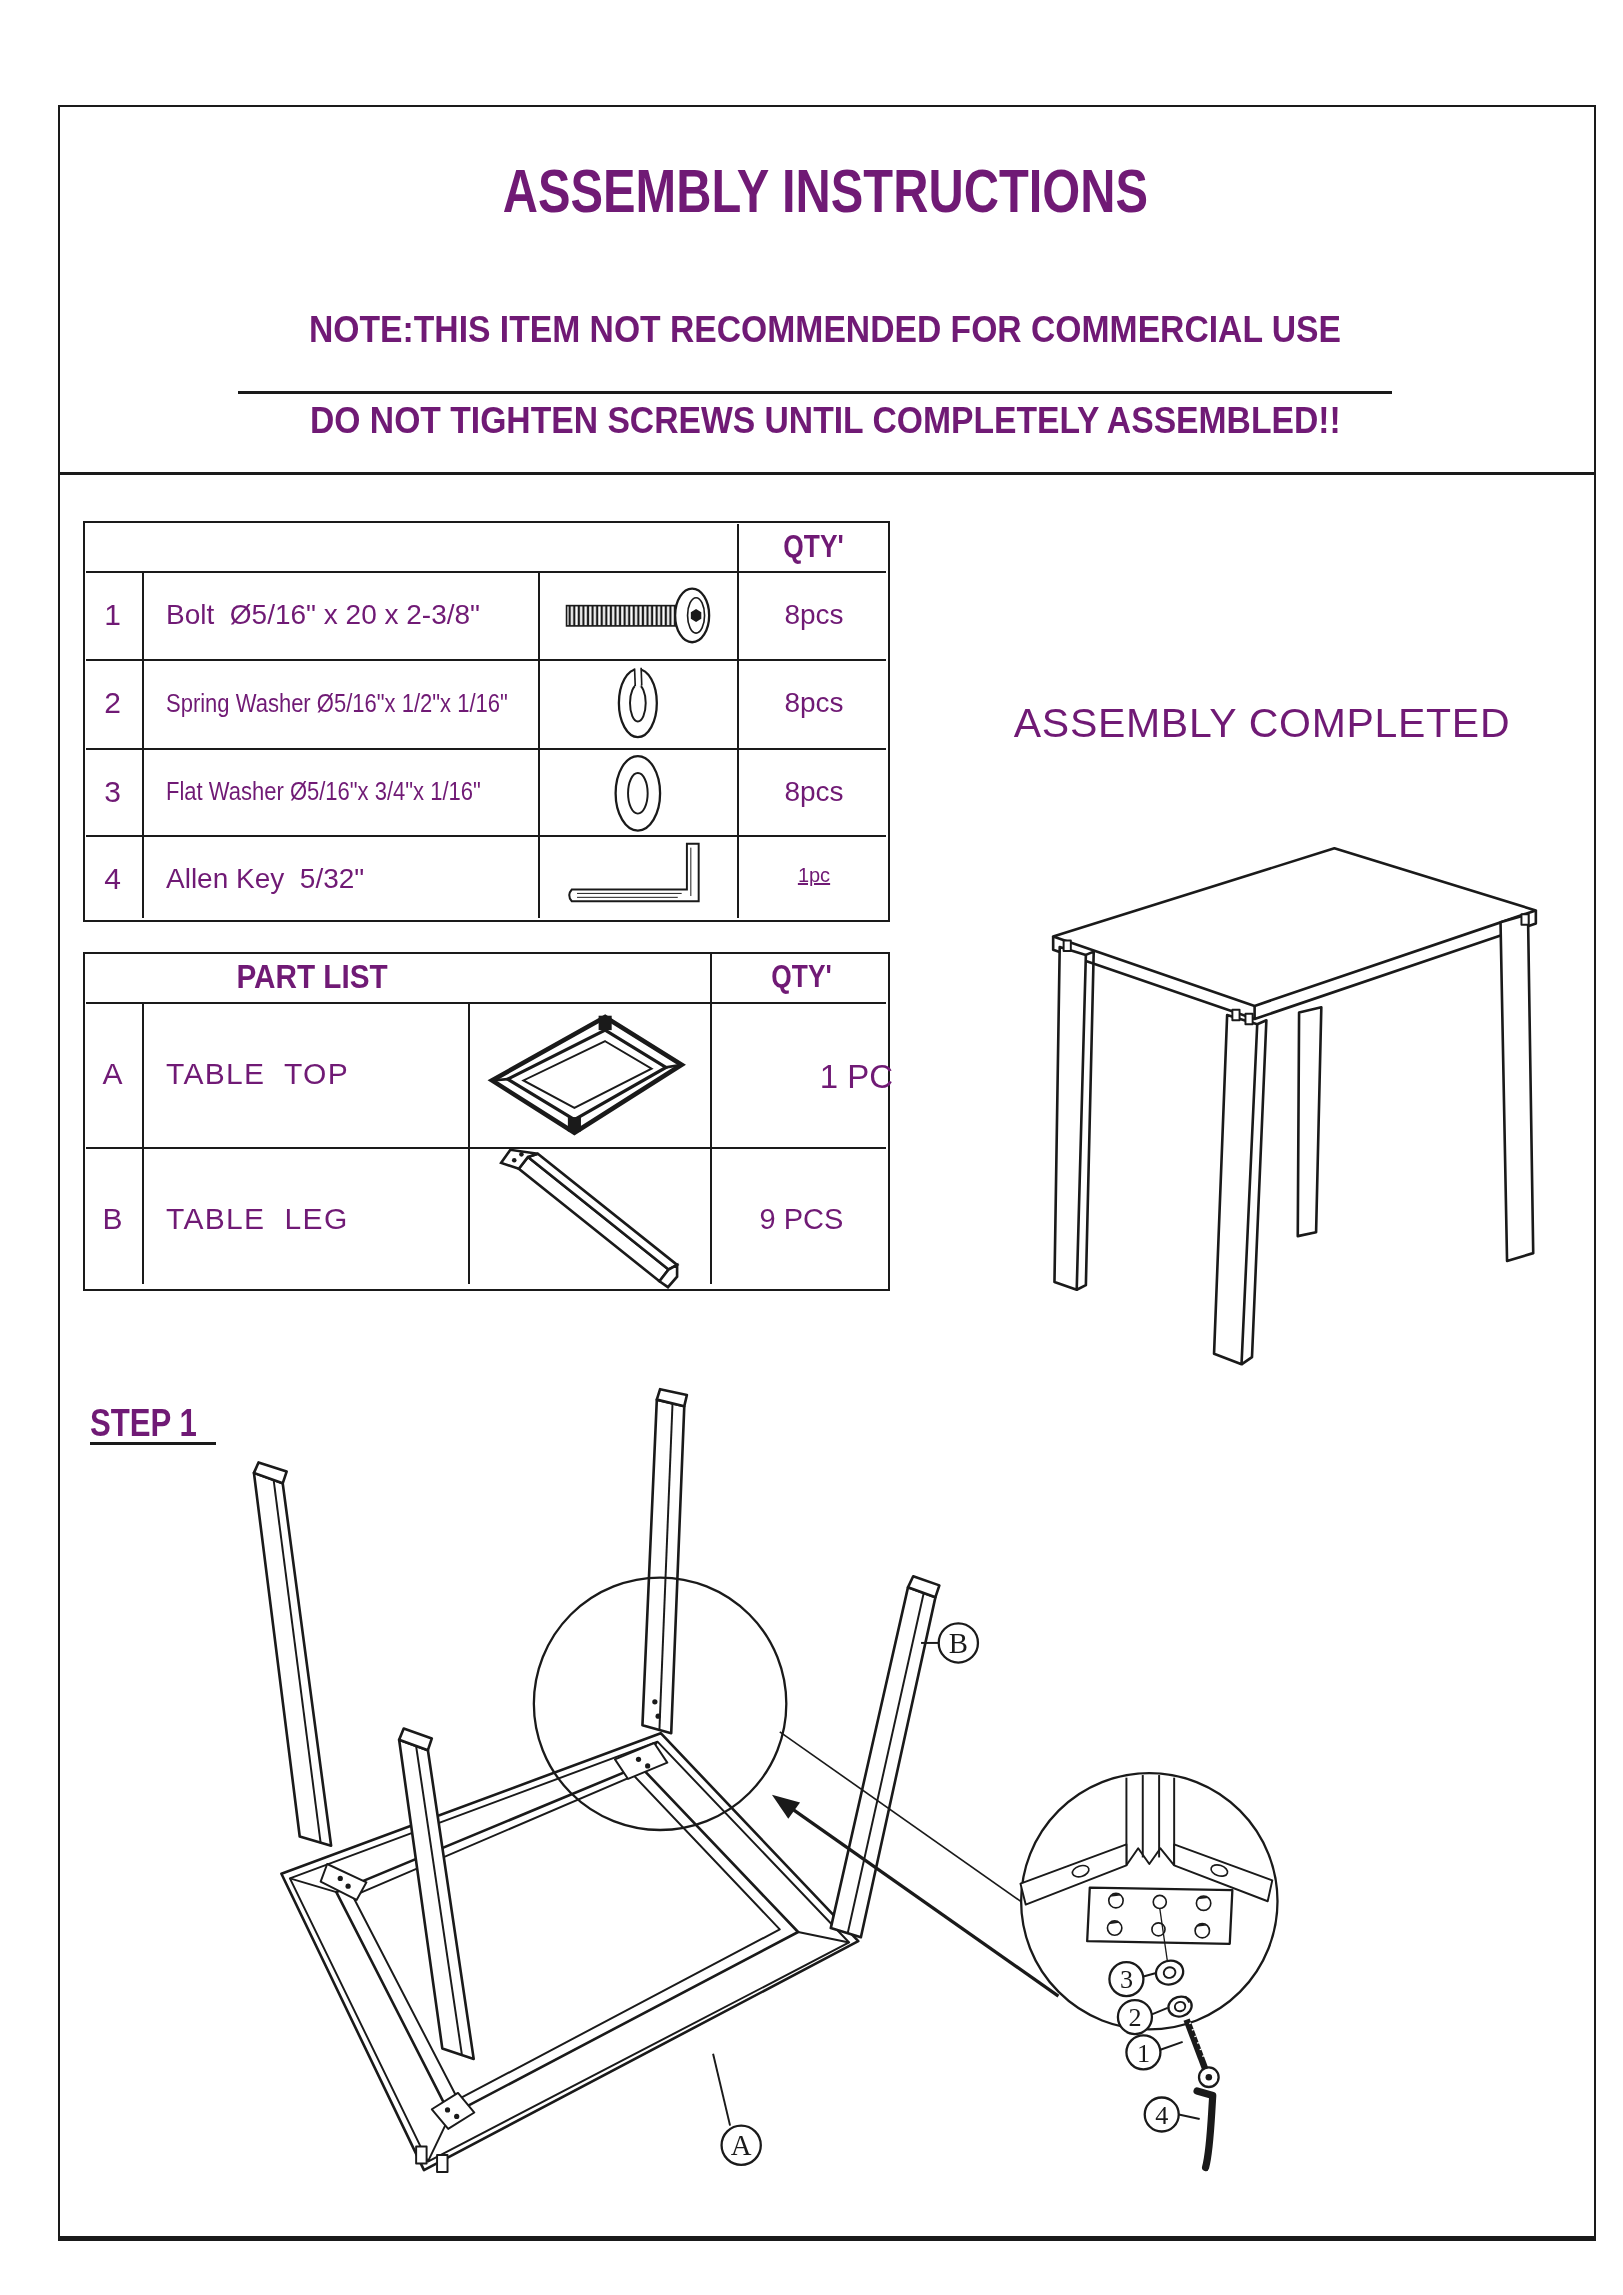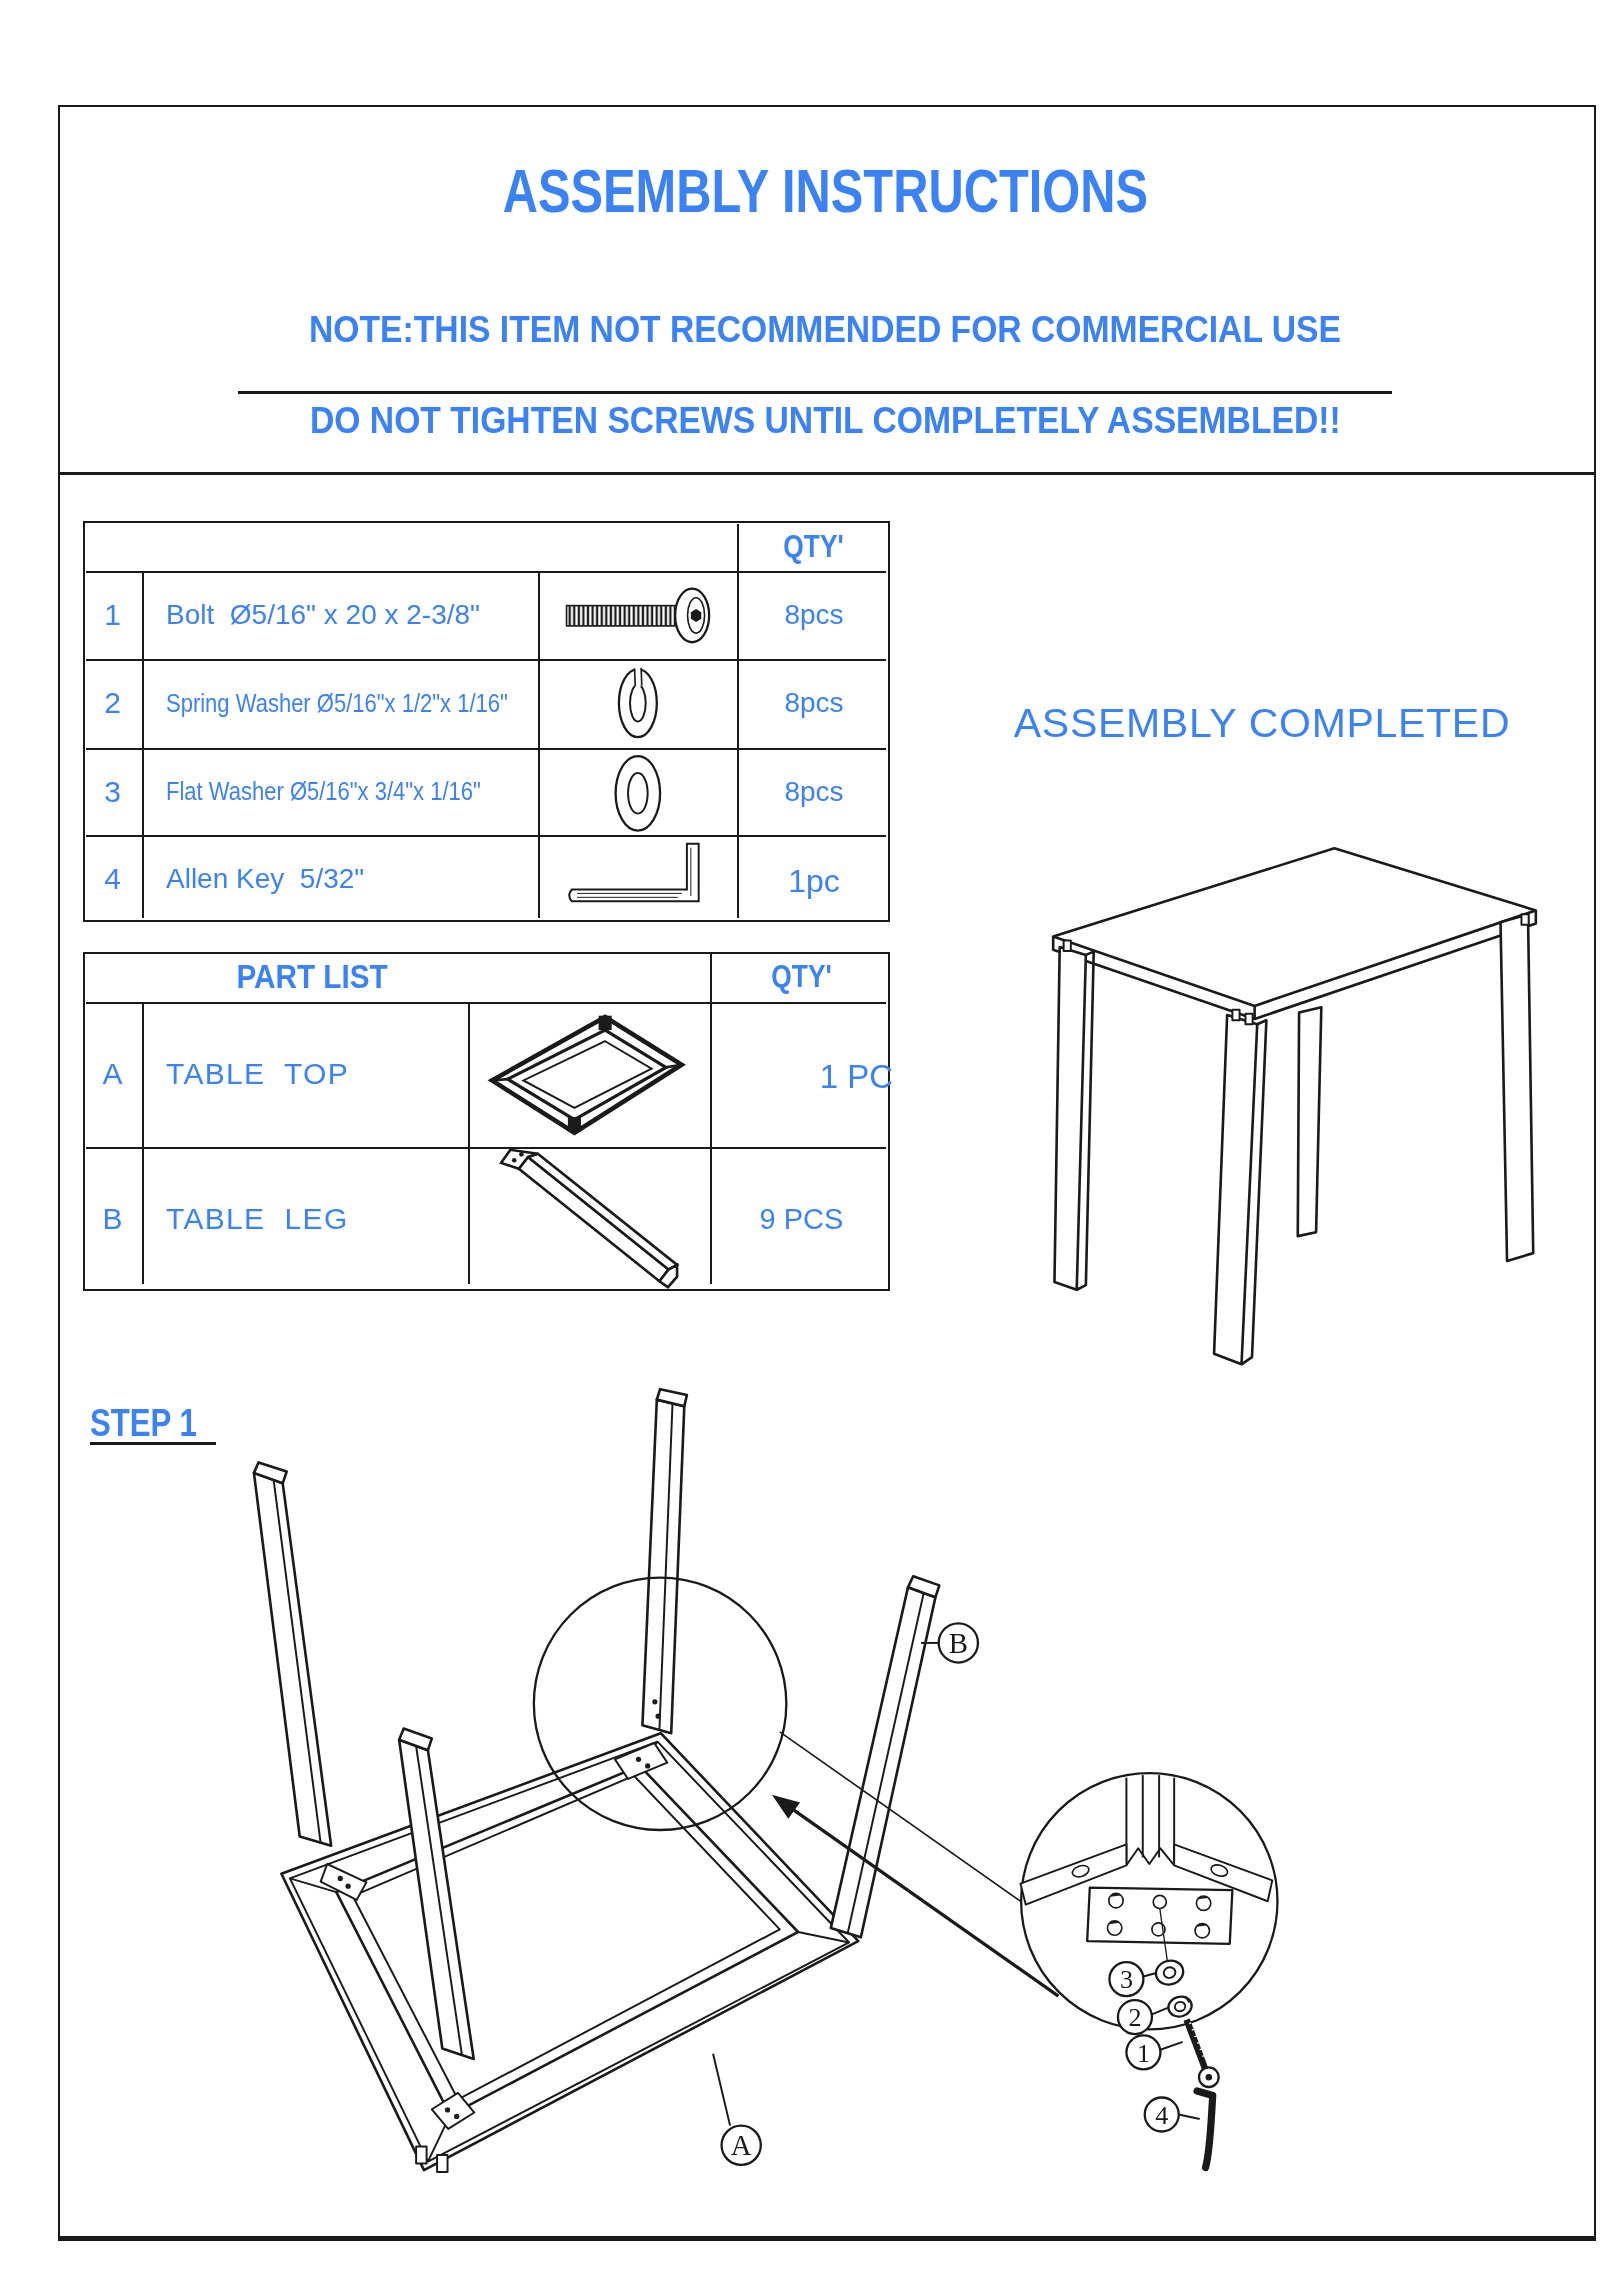--- a/index.html
+++ b/index.html
@@ -1,20 +1,20 @@
 <!DOCTYPE html>
 <html style="font-size:10.5px"><head>
 <meta charset="utf-8">
 <style>
   html,body{margin:0;padding:0;background:#fff;}
   body{width:1623px;height:2295px;position:relative;font-family:"Liberation Sans",sans-serif;}
   .page{position:absolute;inset:0;background:#fff;overflow:hidden;}
   .frame{position:absolute;left:58px;top:105px;width:1534px;height:2129px;
          border:2.6px solid #1a1a1a;border-bottom-width:5.9px;}
-  .t{position:absolute;color:#3b82f6;white-space:nowrap;line-height:1;font-weight:bold;}
+  .t{position:absolute;color:#701a75;white-space:nowrap;line-height:1;font-weight:bold;}
   .reg{font-weight:normal;}
   .ctr{text-align:center;}
   .cond{display:inline-block;transform-origin:center;}
   .condL{display:inline-block;transform-origin:left center;}
   .pre{white-space:pre;}
   .hline,.vline{position:absolute;background:#1a1a1a;}
   .tframe{position:absolute;border:2.6px solid #1a1a1a;}
   svg.art{position:absolute;left:0;top:0;width:1623px;height:2295px;pointer-events:none;}
   svg .ln{stroke:#1a1a1a;fill:none;}
   svg .fw{stroke:#1a1a1a;fill:#fff;}
@@ -68,21 +68,21 @@
   <div class="t reg ctr" style="left:737px;width:154px;top:689px;font-size:28px;">8pcs</div>
 
   <div class="t reg ctr" style="left:83px;width:59px;top:777px;font-size:30px;">3</div>
   <div class="t reg" style="left:166px;top:779px;font-size:25px;">
     <span class="condL" style="transform:scaleX(0.88);">Flat Washer Ø5/16"x 3/4"x 1/16"</span>
   </div>
   <div class="t reg ctr" style="left:737px;width:154px;top:778px;font-size:28px;">8pcs</div>
 
   <div class="t reg ctr" style="left:83px;width:59px;top:864px;font-size:30px;">4</div>
   <div class="t reg pre" style="left:166px;top:865px;font-size:28px;">Allen Key  5/32"</div>
-  <div class="t reg ctr" style="left:737px;width:154px;top:865px;font-size:32px;">1pc</div>
+  <div class="t reg ctr" style="left:737px;width:154px;top:865px;font-size:20px;text-decoration:underline;">1pc</div>
 
   <div class="tframe" style="left:83px;top:952px;width:803px;height:335px;"></div>
   <div class="hline" style="left:86px;top:1002px;width:800px;height:2px;"></div>
   <div class="hline" style="left:86px;top:1147px;width:800px;height:2px;"></div>
   <div class="vline" style="left:142px;top:1004px;width:2px;height:280px;"></div>
   <div class="vline" style="left:468px;top:1004px;width:2px;height:280px;"></div>
   <div class="vline" style="left:710px;top:954px;width:2px;height:330px;"></div>
 
   <div class="t ctr" style="left:83px;width:458px;top:960px;font-size:33px;">
     <span class="cond" style="transform:scaleX(0.9);">PART LIST</span>

